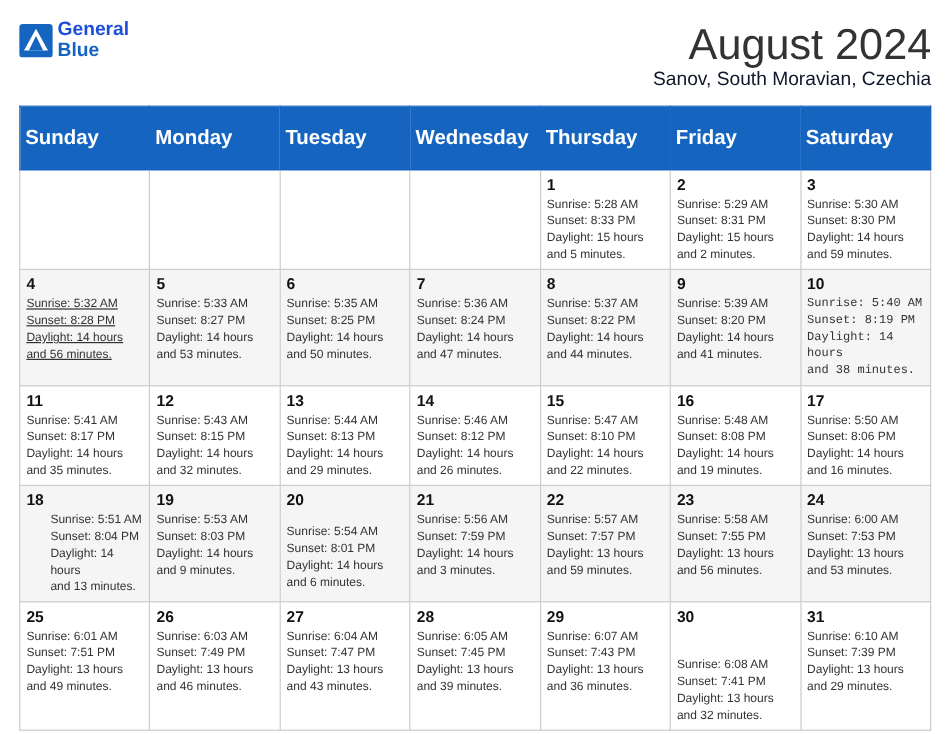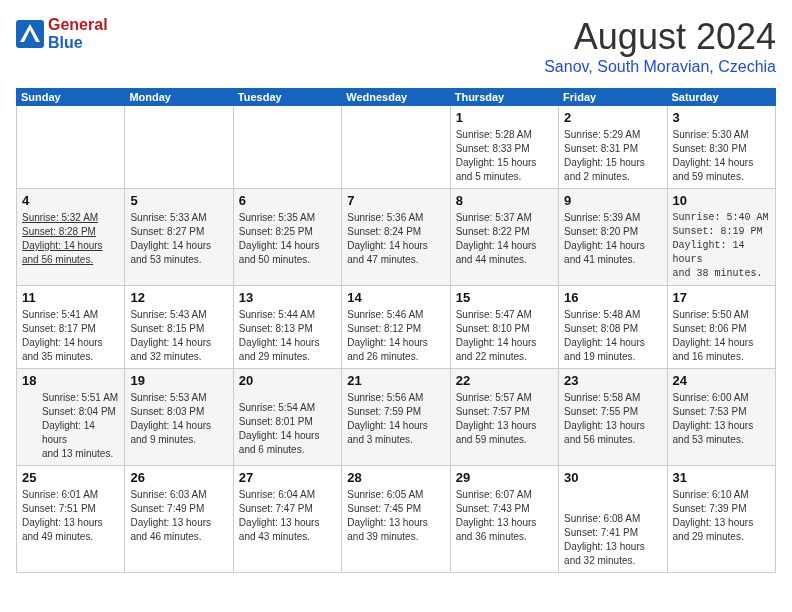--- a/index.html
+++ b/index.html
@@ -29,33 +29,33 @@
       text-align: right;
       margin-left: 41px;
     }
     .month-year {
       font-size: 36px;
       color: #333;
       font-weight: normal;
     }
     .location {
       font-size: 16px;
-      color: #1d4ed8;
+      color: #0f172a;
     }
     table {
       width: 100%;
       border-collapse: collapse;
     }
     thead tr {
       background-color: #1565c0;
       color: #fff;
     }
     thead th {
-      padding: 2px 4px;
-      font-size: 11px;
+      padding: 16px 4px;
+      font-size: 17px;
       font-weight: bold;
       text-align: left;
       border: 1px solid #1565c0;
     }
     tbody tr {
       vertical-align: top;
     }
     tbody td {
       border: 1px solid #ccc;
       padding: 4px 5px;
@@ -90,21 +90,21 @@
 <body>
 
 <div class="header">
   <div class="logo">
     <svg class="logo-icon" viewBox="0 0 28 28">
       <rect x="0" y="0" width="28" height="28" rx="3" fill="#1565c0"></rect>
       <polygon points="14,4 24,22 4,22" fill="white"></polygon>
       <polygon points="14,10 20,22 8,22" fill="#1565c0"></polygon>
     </svg>
     <div>
-      <span style="font-size:16px;color:#b91c1c;font-weight:bold;">General</span><br>
+      <span style="font-size:16px;color:#1d4ed8;font-weight:bold;">General</span><br>
       <span style="font-size:16px;color:#1565c0;font-weight:bold;">Blue</span>
     </div>
   </div>
   <div class="title-block">
     <div class="month-year">August 2024</div>
     <div class="location">Sanov, South Moravian, Czechia</div>
   </div>
 </div>
 
 <table>

